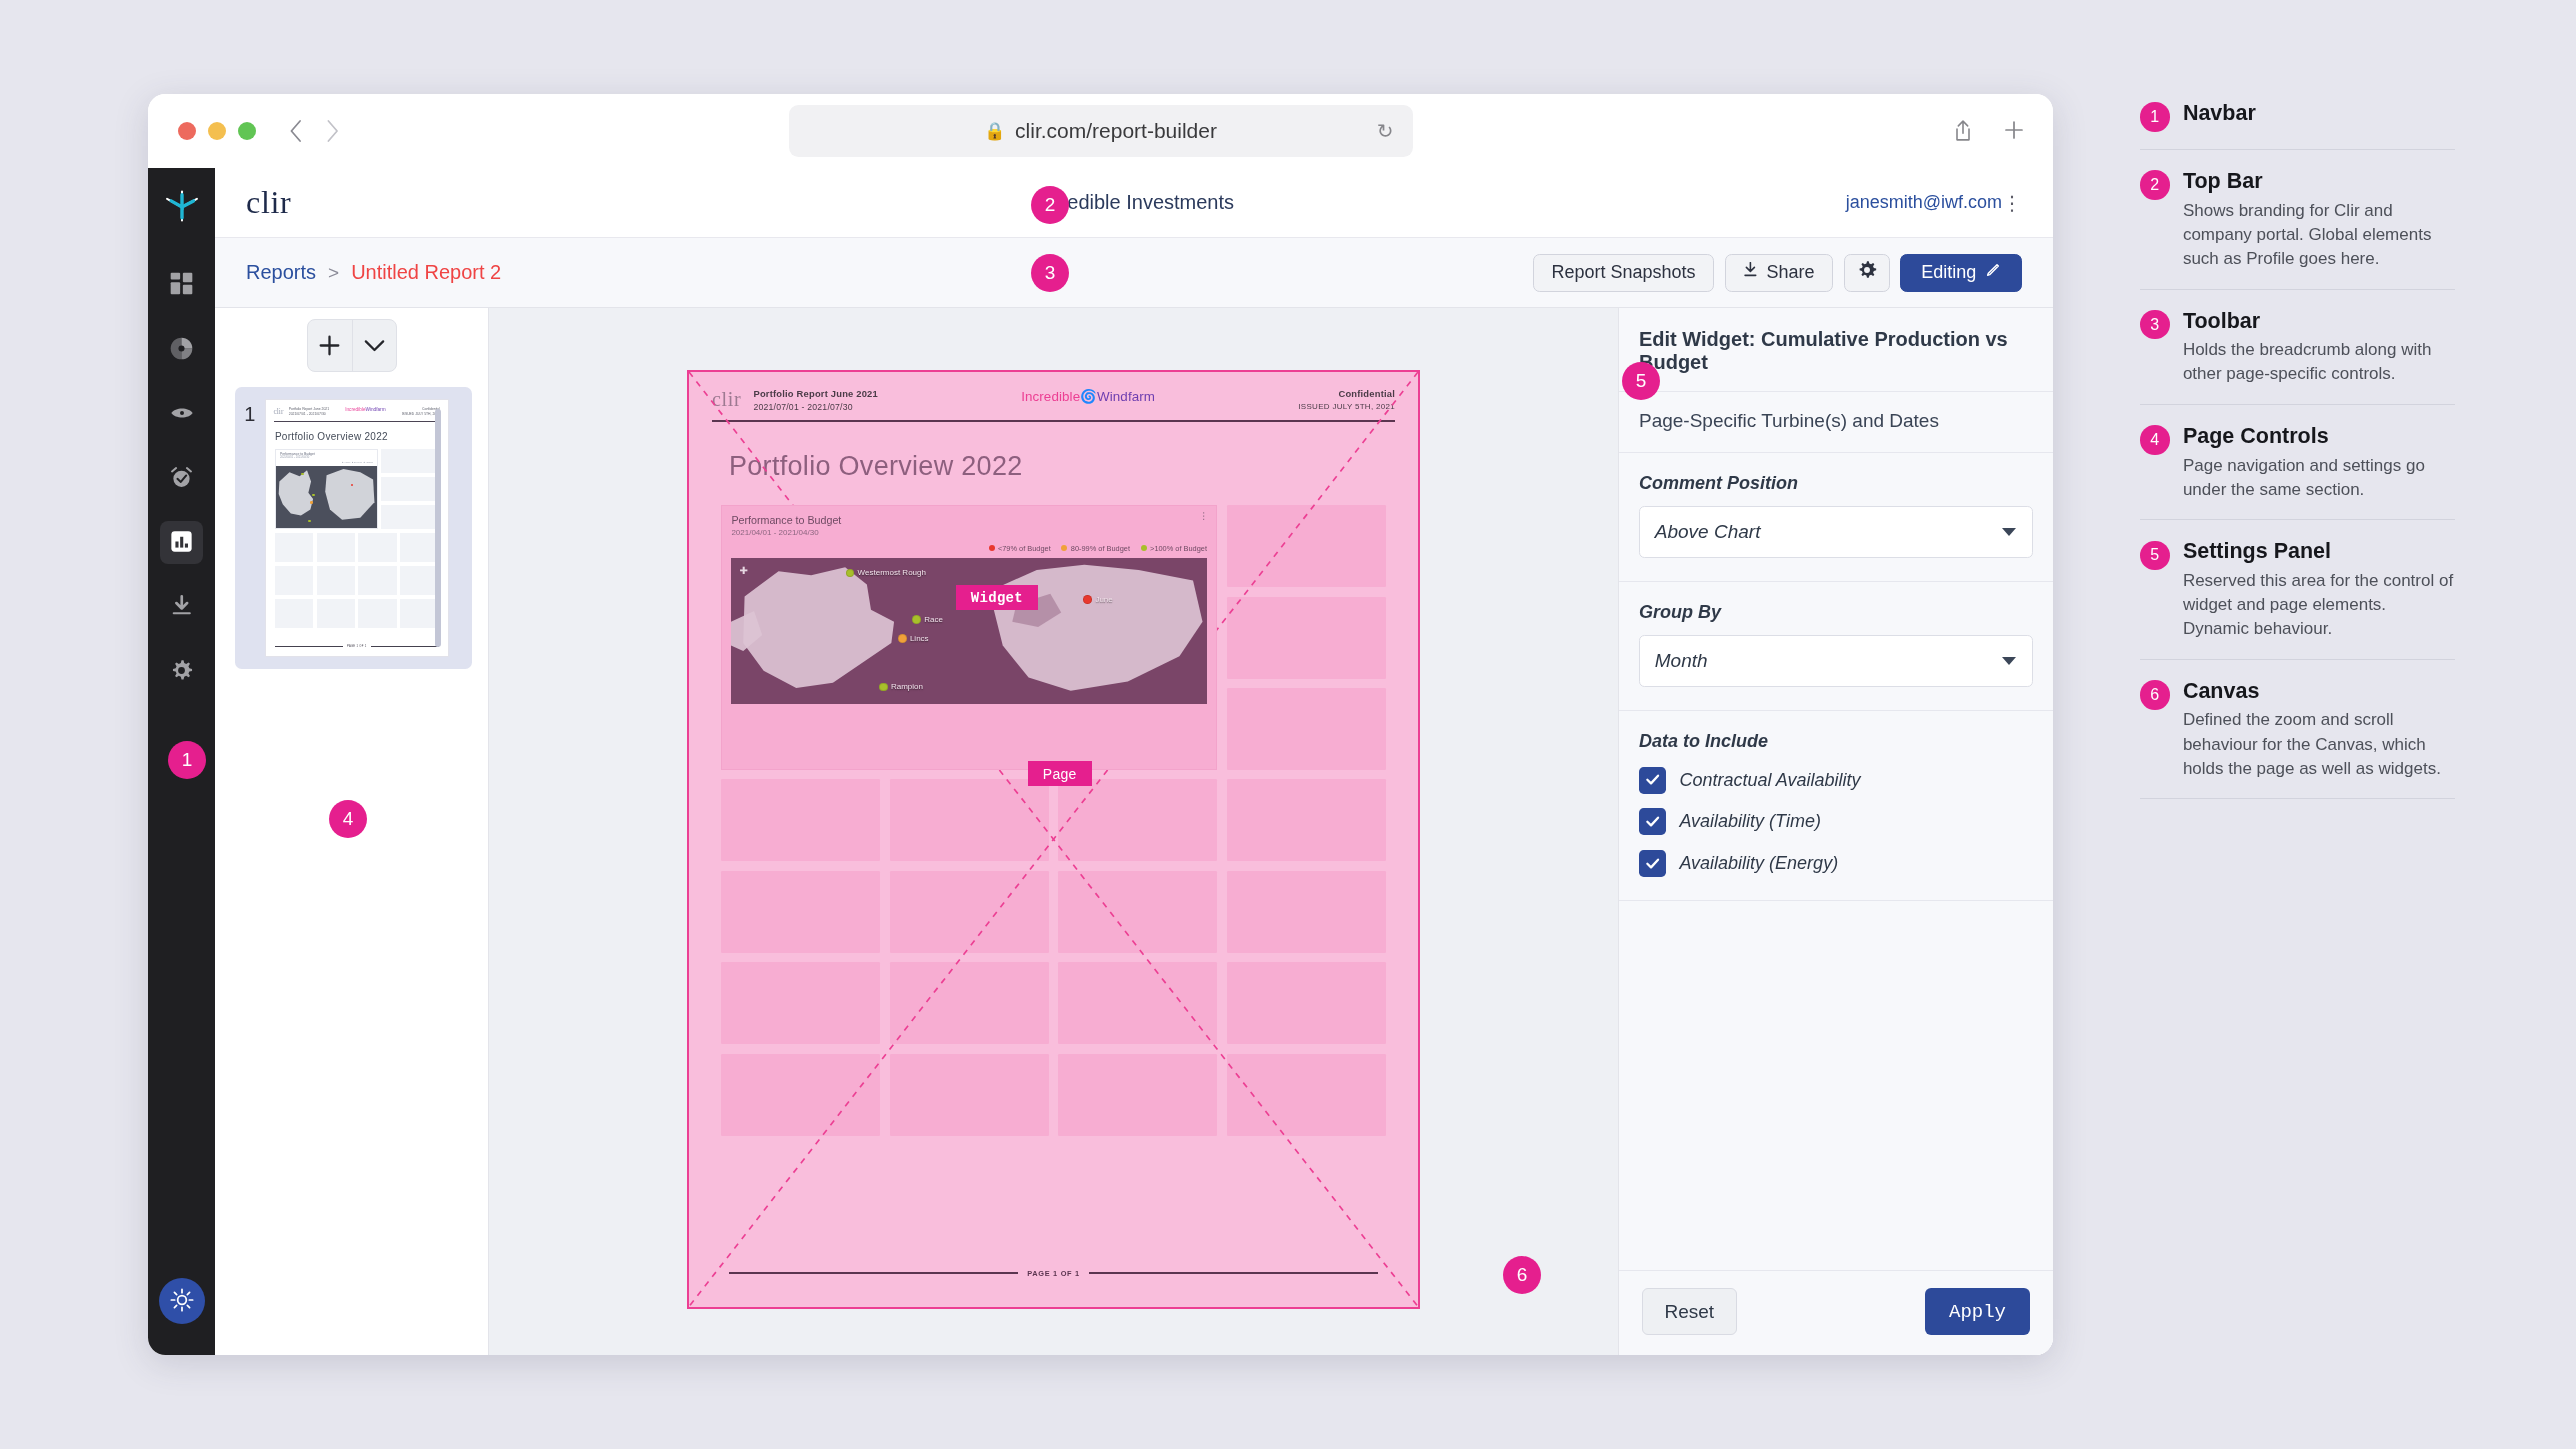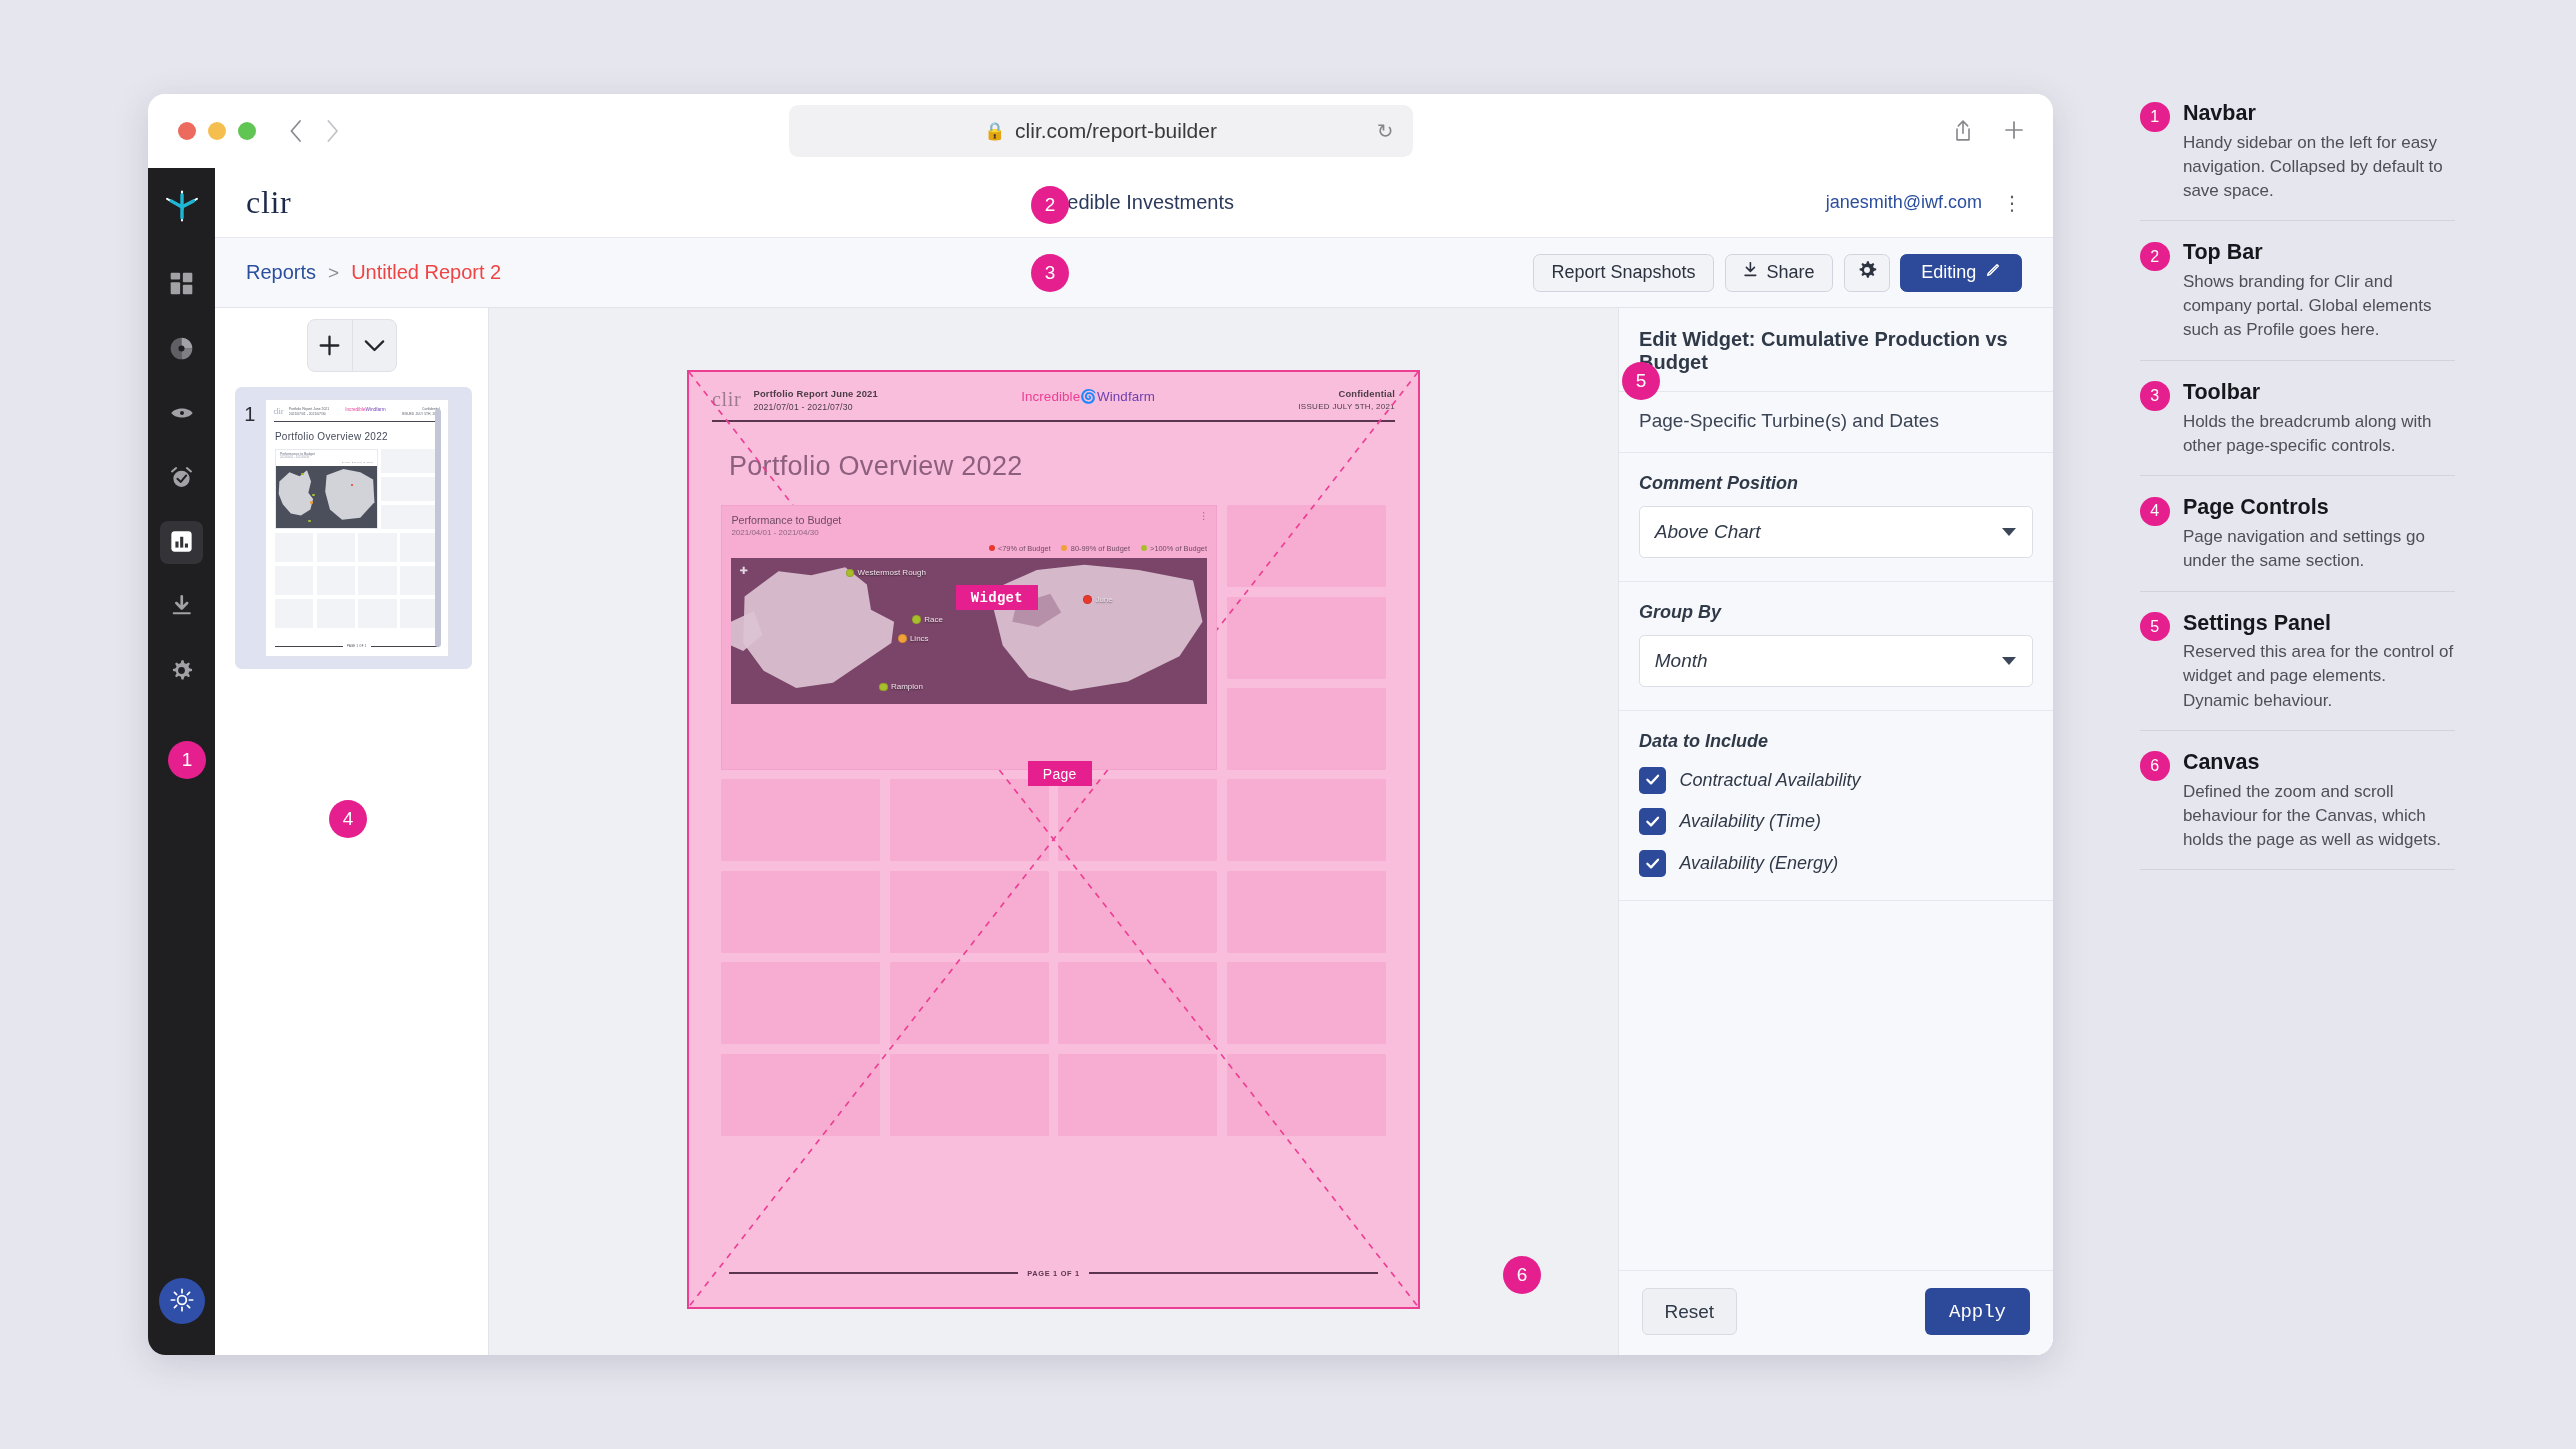--- a/index.html
+++ b/index.html
@@ -105,21 +105,21 @@
   }
   .brand {
     font-size: 32px; color: #1e2a4a; letter-spacing: 0.7px;
     font-family: "Liberation Serif", serif;
   }
   .company {
     position: absolute; left: 50%; transform: translateX(-50%);
     font-size: 20px; color: #2b3a5c;
   }
   .topbar-right {
-    margin-left: auto; display: flex; align-items: center; gap: 20px;
+    margin-left: auto; display: flex; align-items: center; 
   }
   .email { font-size: 18px; color: #2b4f9e; }
   .kebab { color: #5a5a66; font-size: 20px; letter-spacing: 0; line-height: .6; }
 
   .toolbar {
     height: 70px; flex: 0 0 70px;
     background: #f7f8fb;
     border-bottom: 0.7px solid #e3e4ea;
     display: flex; align-items: center;
     padding: 0 31px;
@@ -826,21 +826,20 @@
 <div class="badge" style="left:1031px; top:254px;">3</div>
 <div class="badge" style="left:329px; top:800px;">4</div>
 <div class="badge" style="left:1622px; top:362px;">5</div>
 <div class="badge" style="left:1503px; top:1256px;">6</div>
 
 <div class="legend">
   <div class="legend-item">
     <div class="lbadge">1</div>
     <div>
       <div class="ltitle">Navbar</div>
-      <div class="ldesc">Handy sidebar on the left for easy navigation. Collapsed by default to save space.</div>
     </div>
   </div>
   <div class="legend-item">
     <div class="lbadge">2</div>
     <div>
       <div class="ltitle">Top Bar</div>
       <div class="ldesc">Shows branding for Clir and company portal. Global elements such as Profile goes here.</div>
     </div>
   </div>
   <div class="legend-item">

